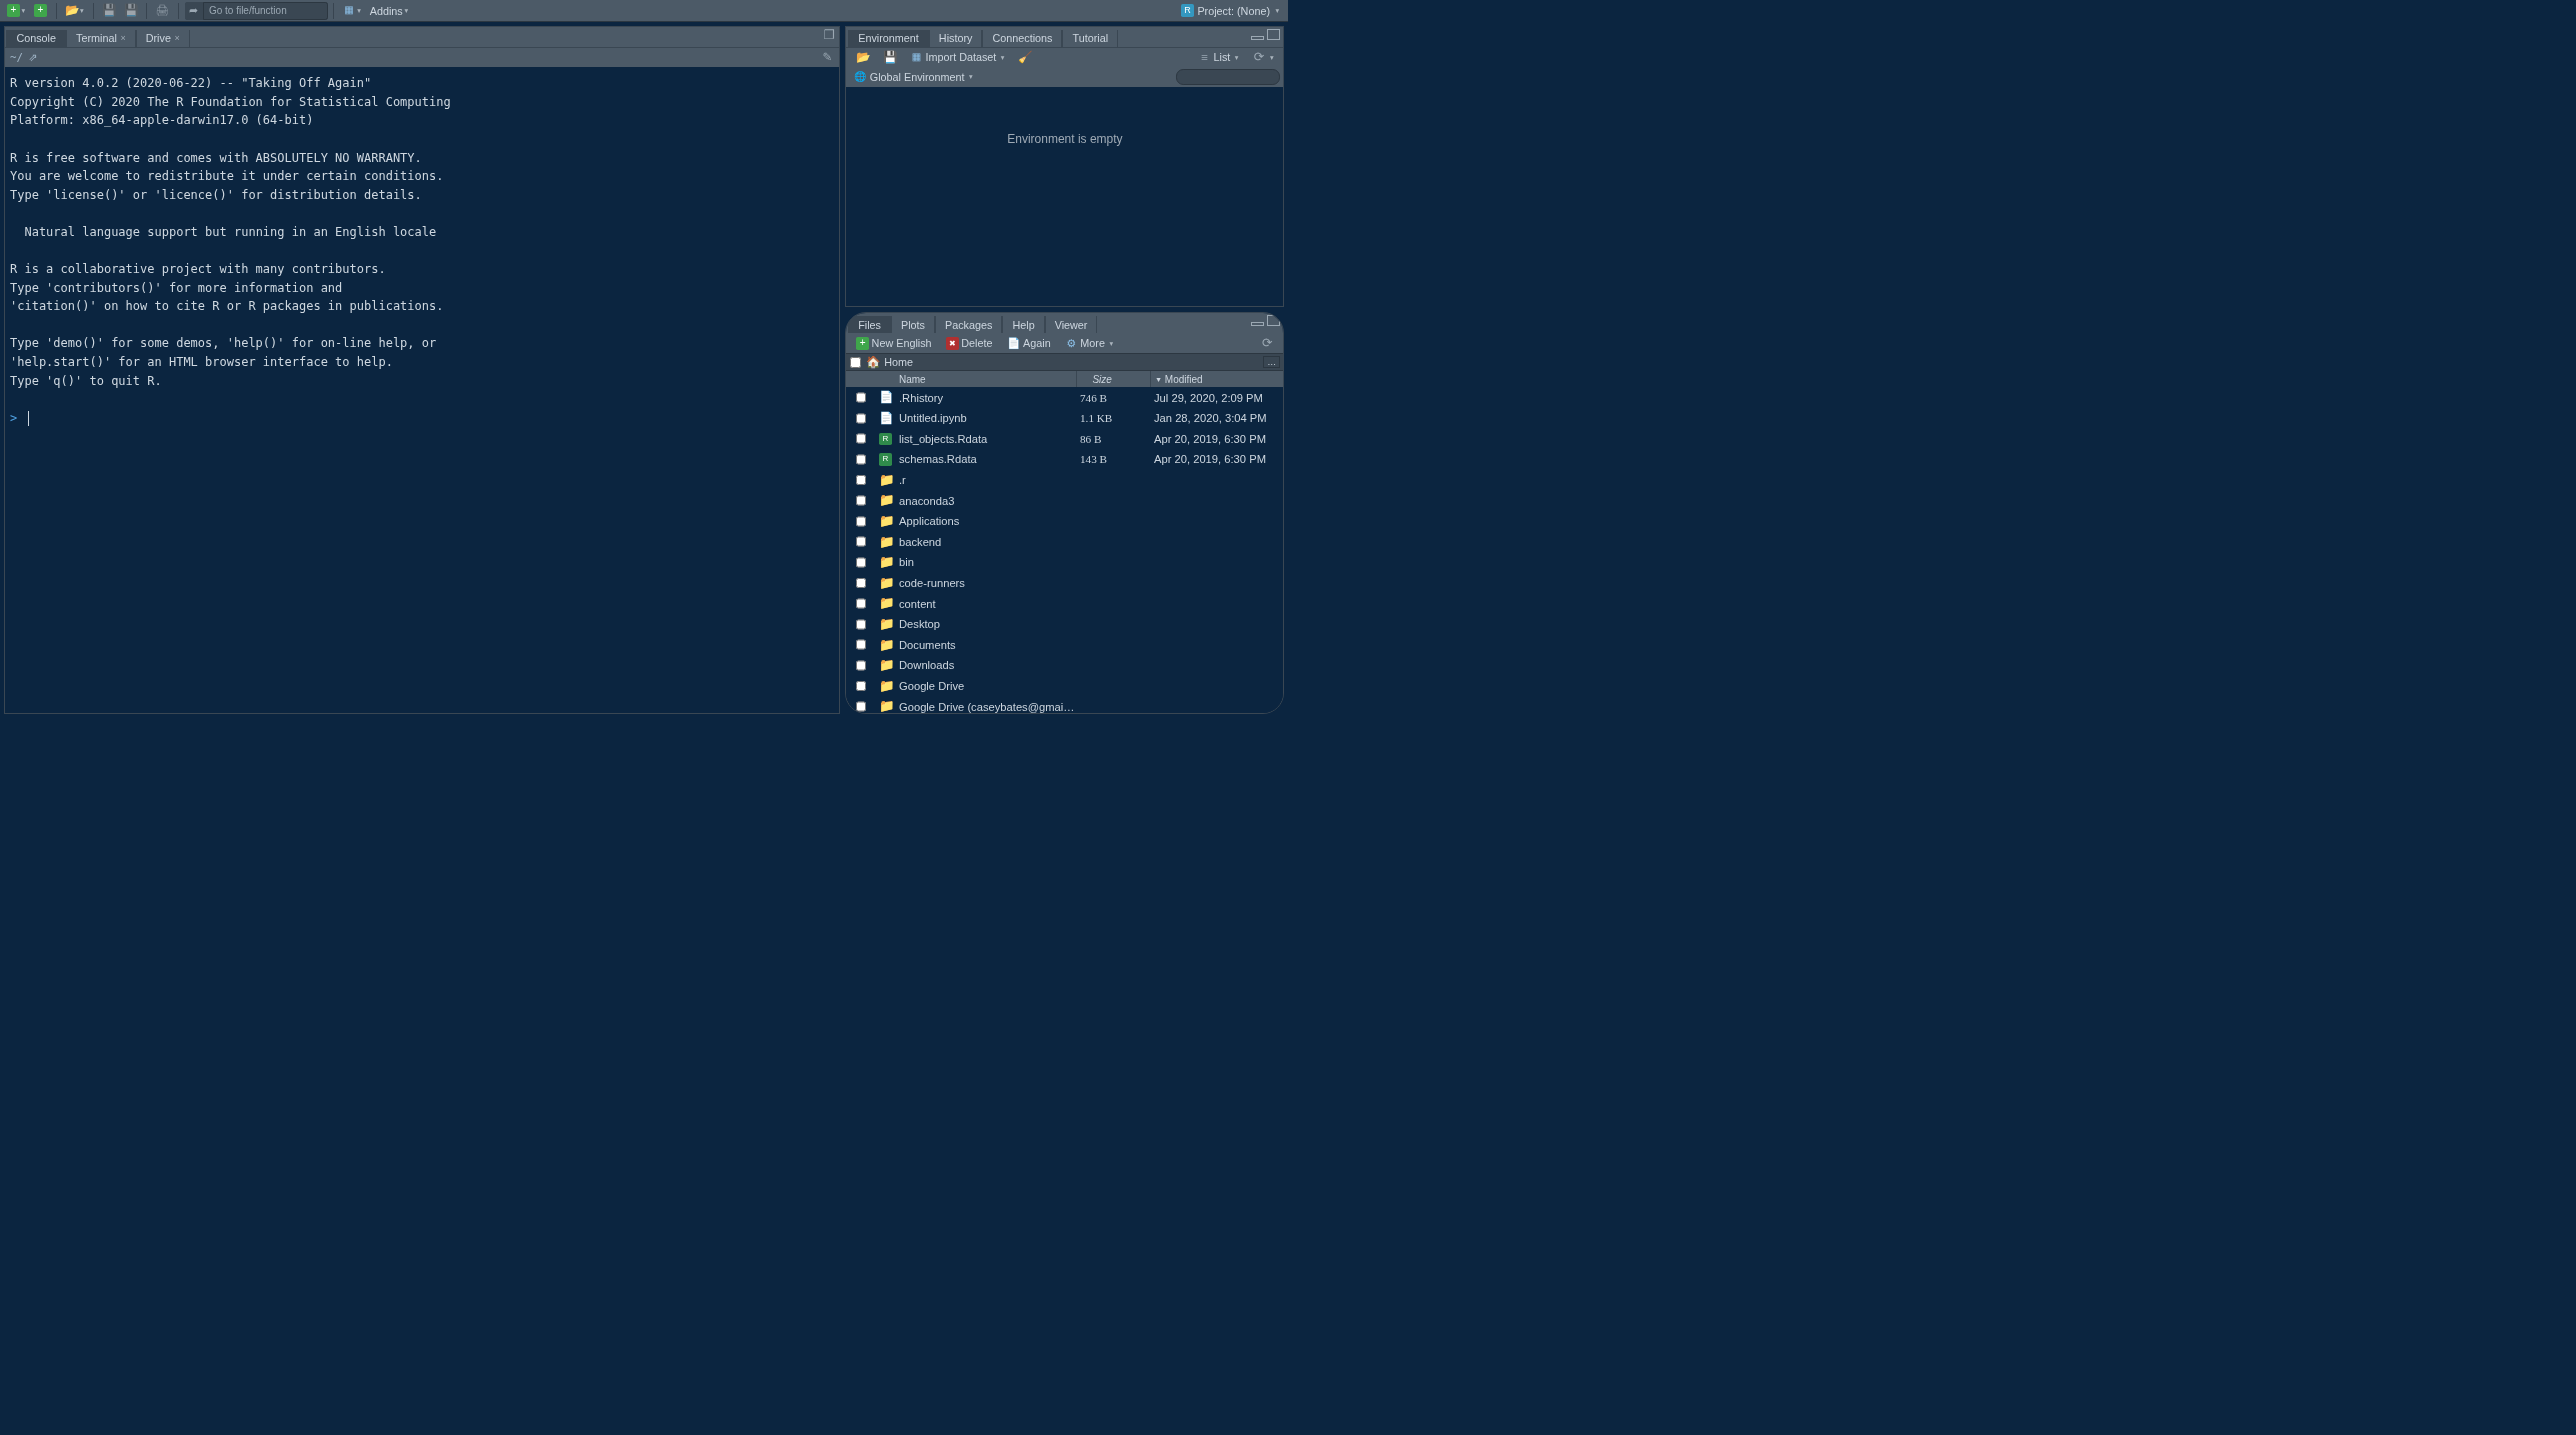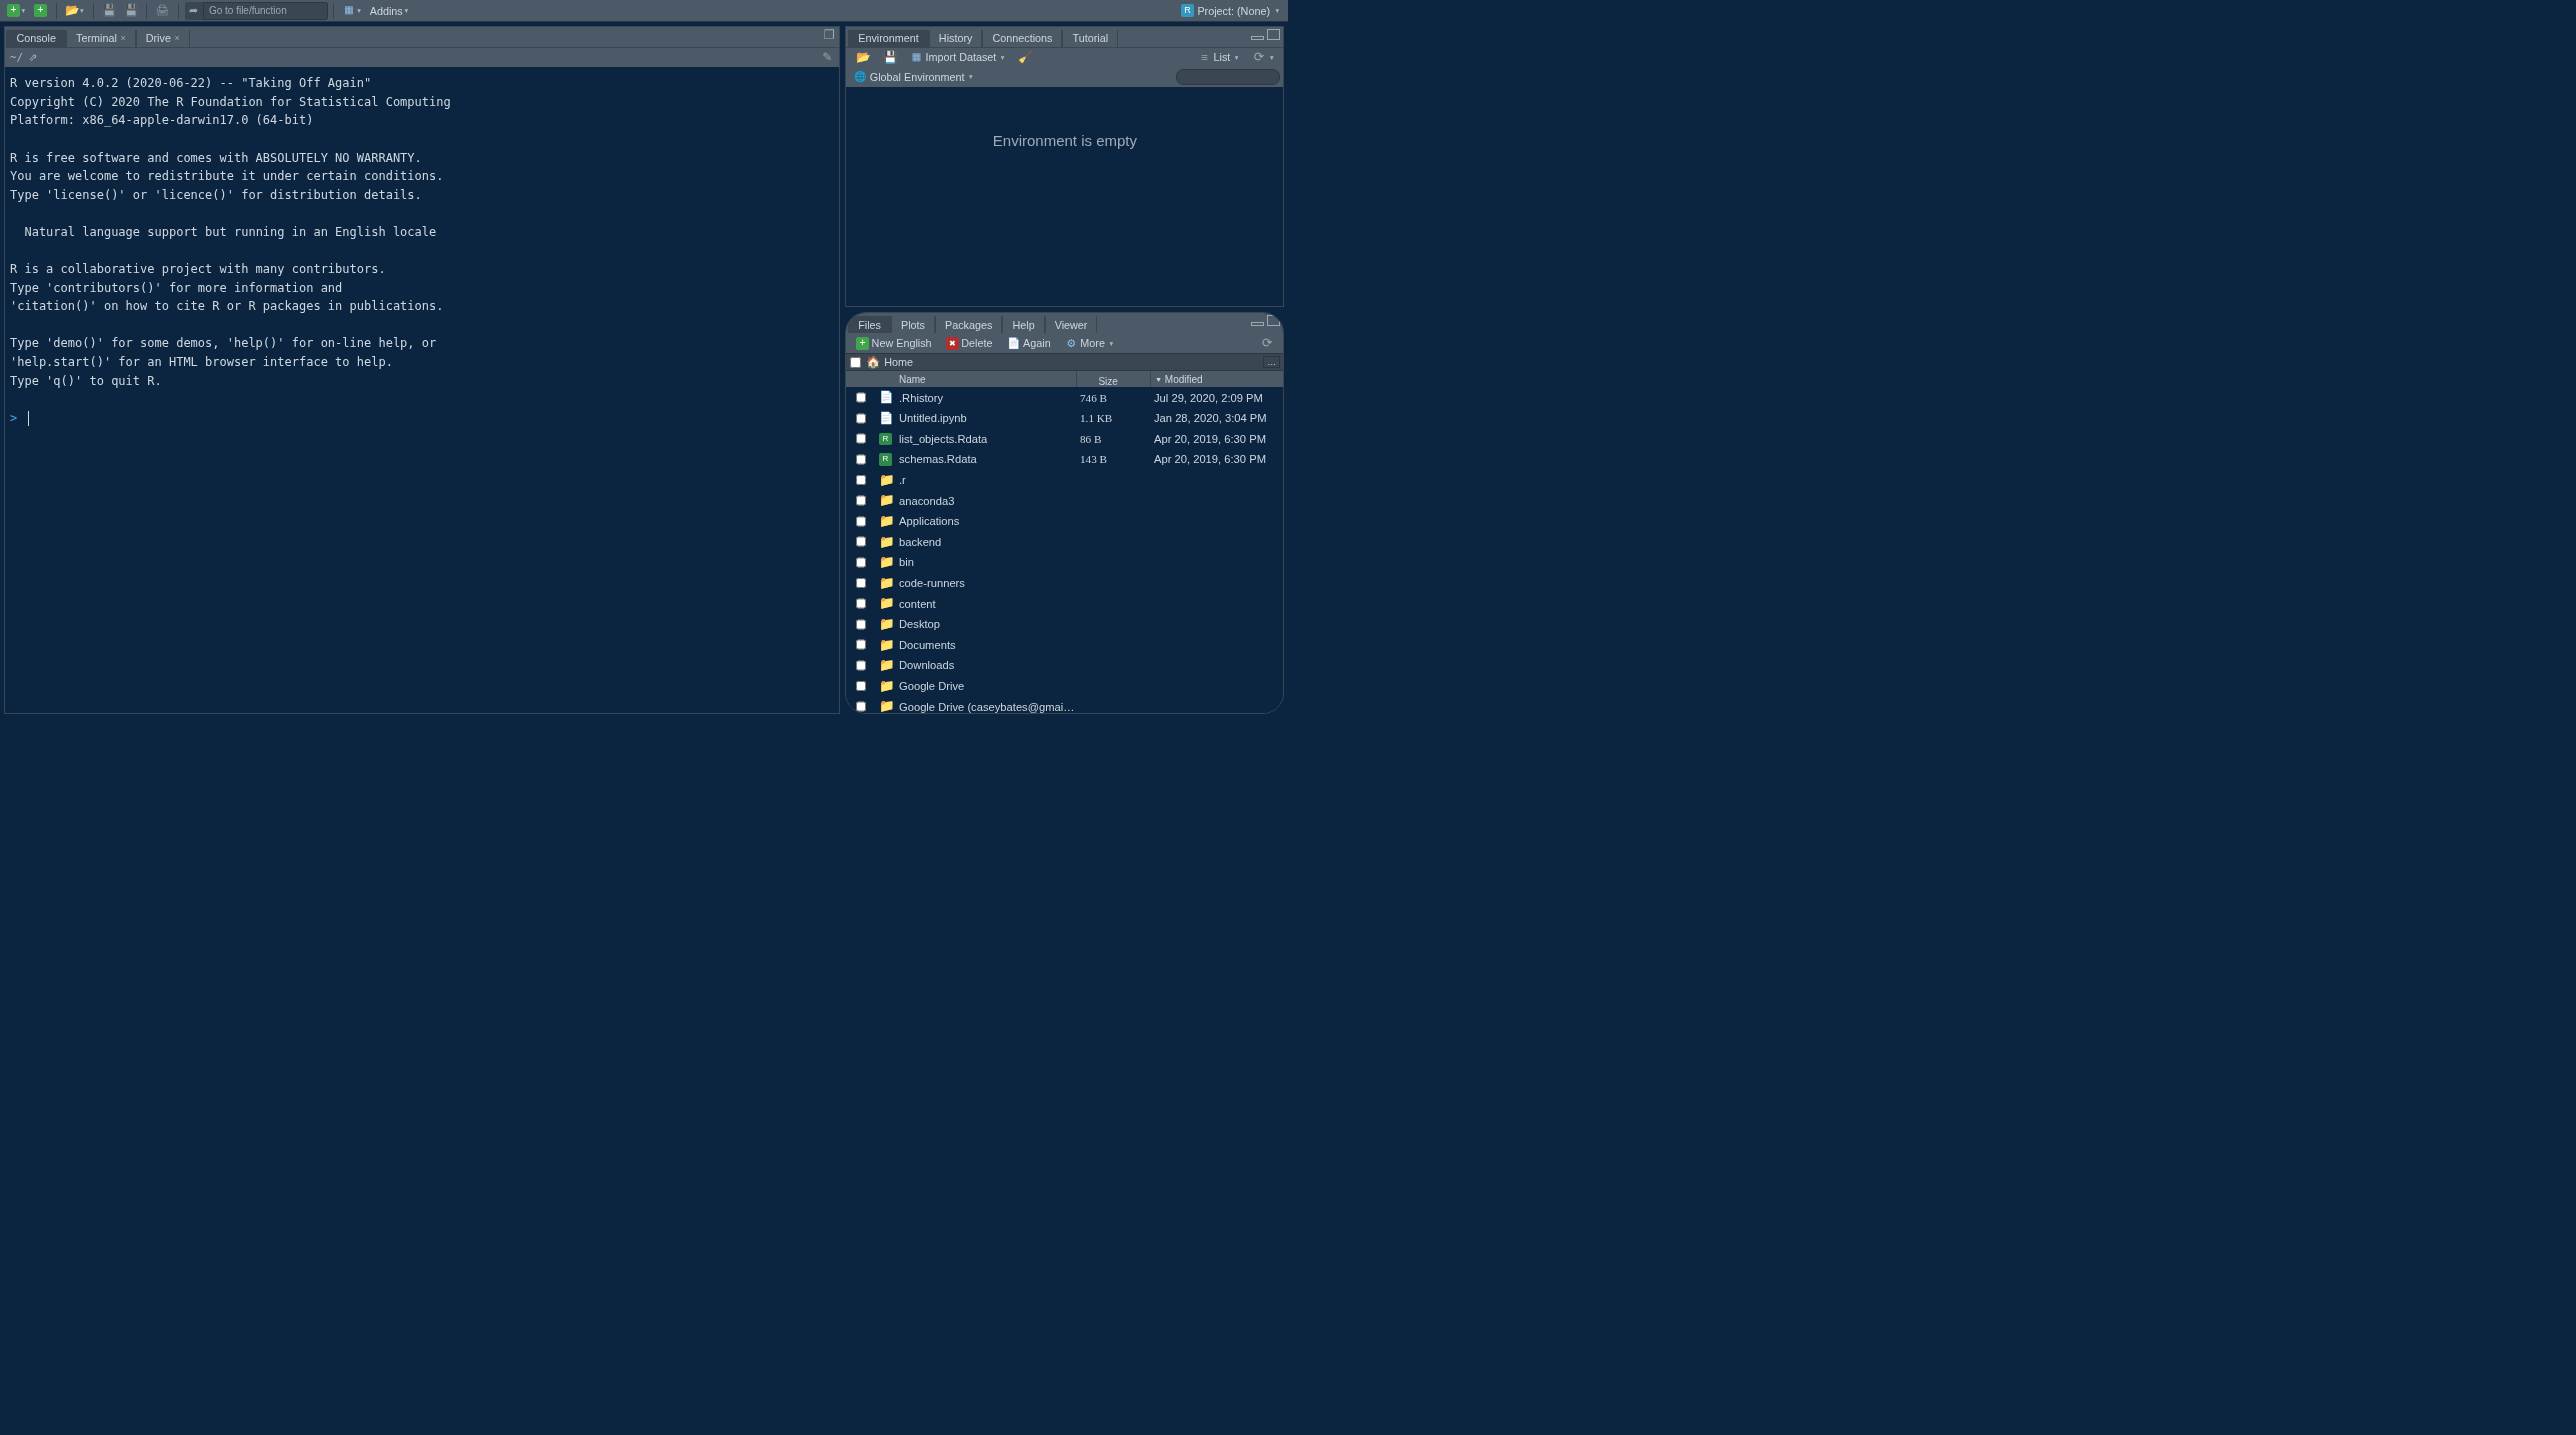--- a/index.html
+++ b/index.html
@@ -171,21 +171,21 @@
 }
 
 
 .env-body {
   flex:1;
   display:flex;
   align-items:flex-start;
   justify-content:center;
   padding-top:45px;
   color:#9faab5;
-  font-size:15px;
+  font-size:12px;
   background:#0b2540;
 }
 .env-toolbar-2 {
   height:20px;
   background:#4c5a67;
   display:flex;
   align-items:center;
   padding:0 3.6px;
   gap:3.6px;
   font-size:10.8px;
@@ -234,21 +234,21 @@
 .file-header {
   height:16px;
   background:#4c5a67;
   display:flex;
   font-size:10px;
   color:#cdd6df;
 }
 .fh-check { width:29px; }
 .fh-icon { width:20px; }
 .fh-name { flex:1; padding-left:3.6px; display:flex; align-items:center;}
-.fh-size { width:74px; padding-left:21px; display:flex; align-items:flex-end; border-left:0.9px solid #3a4753;}
+.fh-size { width:74px; padding-left:15px; display:flex; align-items:center; border-left:0.9px solid #3a4753;font-style:italic;}
 .fh-mod { width:133px; padding-left:3.6px; display:flex; align-items:center; border-left:0.9px solid #3a4753;}
 .fh-mod .sort-ind { font-size:7.2px; margin-right:2.7px;}
 .file-list {
   flex:1;
   overflow:auto;
   background:#0b2540;
 }
 .file-row {
   height:20.6px;
   display:flex;

